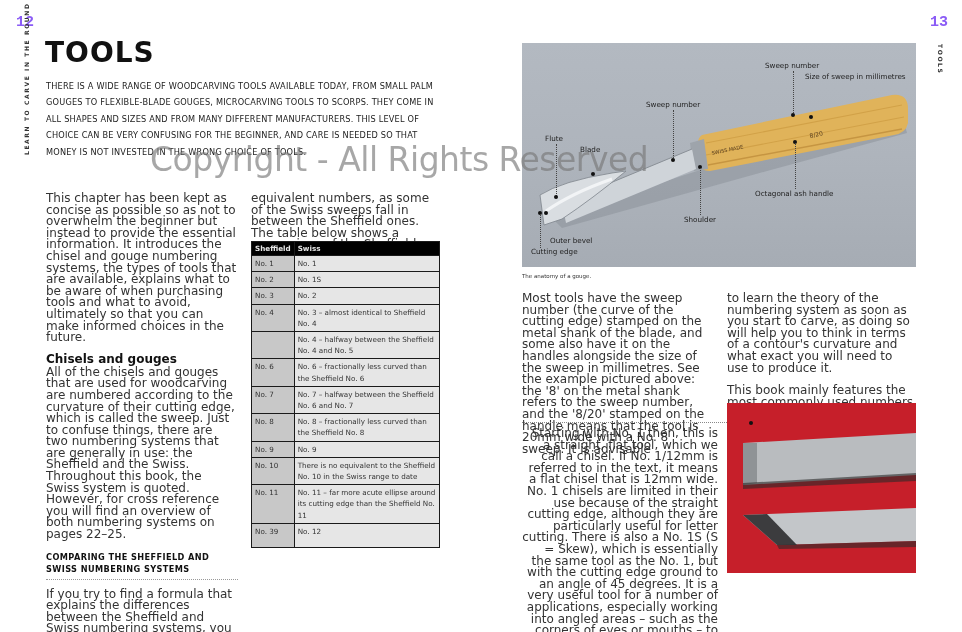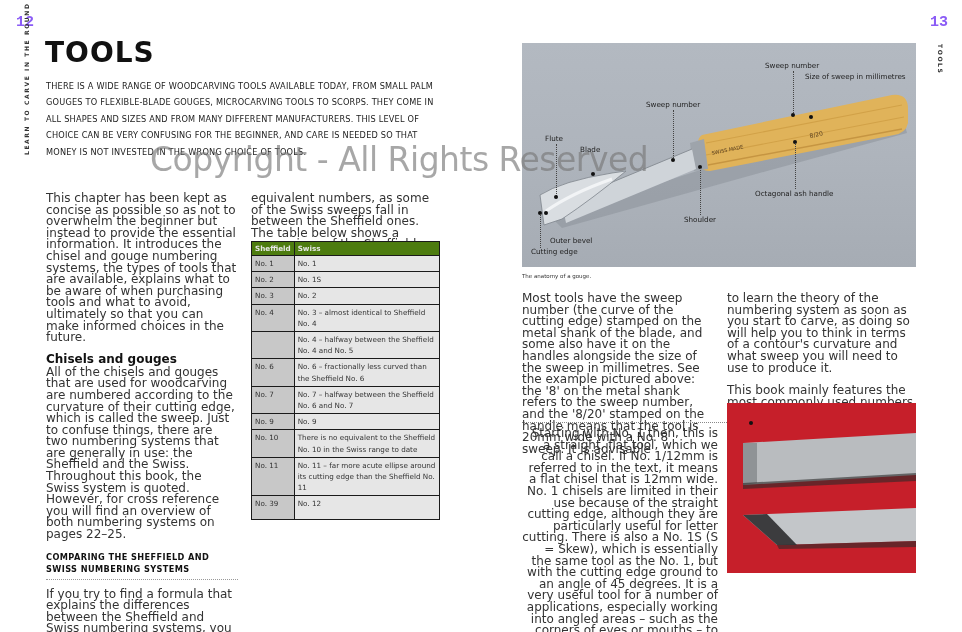--- a/index.html
+++ b/index.html
@@ -18,21 +18,21 @@
 
   .col1 { position: absolute; left: 46px; top: 193px; width: 192px; }
   .body-text { font-size: 12px; line-height: 11.6px; color: #333; }
   .h2 { font-size: 12px; font-weight: bold; color: #111; margin-top: 8px; margin-bottom: 1px; }
   .h3 { font-size: 8.2px; font-weight: bold; color: #111; letter-spacing: 0.4px; margin-top: 10px; line-height: 12px; text-transform: uppercase; }
   .dotted { border-bottom: 1px dotted #999; margin: 4px 0 9px 0; }
 
   .col2 { position: absolute; left: 251px; top: 193px; width: 190px; }
 
   table.cmp { position: absolute; left: 251px; top: 241px; width: 189px; border-collapse: collapse; font-size: 7.2px; color: #333; }
-  table.cmp th { background: #4d7c0f; color: #e8e8e8; text-align: left; font-weight: bold; padding: 2px 3px; height: 14px; border: 1.5px solid #1a1a1a; }
+  table.cmp th { background: #000000; color: #e8e8e8; text-align: left; font-weight: bold; padding: 2px 3px; height: 14px; border: 1.5px solid #1a1a1a; }
   table.cmp td { border: 1.5px solid #1a1a1a; padding: 2px 3px; vertical-align: top; line-height: 11.2px; }
   table.cmp td.c1 { background: #c8c8c8; width: 42px; }
   table.cmp td.c2 { background: #e6e6e6; }
 
   .photo1 { position: absolute; left: 522px; top: 43px; width: 394px; height: 224px; background: linear-gradient(180deg, #b3b9c1 0%, #aeb4bc 50%, #a6acb4 100%); overflow: hidden; }
   .caption { position: absolute; left: 522px; top: 273px; font-size: 5.5px; color: #333; }
   .lbl { position: absolute; font-size: 7.2px; color: #222; white-space: nowrap; }
   .dot { position: absolute; width: 4px; height: 4px; border-radius: 2px; background: #111; }
   .vline { position: absolute; border-left: 1px dotted #444; }
 
@@ -95,20 +95,24 @@
         <td class="c1"></td>
         <td class="c2">No. 4 – halfway between the Sheffield No. 4 and No. 5</td>
       </tr>
     <tr>
         <td class="c1">No. 6</td>
         <td class="c2">No. 6 – fractionally less curved than the Sheffield No. 6</td>
       </tr>
     <tr>
         <td class="c1">No. 7</td>
         <td class="c2">No. 7 – halfway between the Sheffield No. 6 and No. 7</td>
+      </tr>
+    <tr>
+        <td class="c1">No. 8</td>
+        <td class="c2">No. 8 – fractionally less curved than the Sheffield No. 8</td>
       </tr>
     <tr>
         <td class="c1">No. 9</td>
         <td class="c2">No. 9</td>
       </tr>
     <tr>
         <td class="c1">No. 10</td>
         <td class="c2">There is no equivalent to the Sheffield No. 10 in the Swiss range to date</td>
       </tr>
     <tr>
@@ -171,21 +175,21 @@
   <div class="dot" style="left:16px; top:168px;"></div>
   <div class="dot" style="left:22px; top:168px;"></div>
   <div class="vline" style="left:18px; top:171px; height:34px;"></div>
 </div>
 <div class="caption">The anatomy of a gouge.</div>
 
 <div class="col3">
   <p class="body-text">Most tools have the sweep number (the curve of the cutting edge) stamped on the metal shank of the blade, and some also have it on the handles alongside the size of the sweep in millimetres. See the example pictured above: the '8' on the metal shank refers to the sweep number, and the '8/20' stamped on the handle means that the tool is 20mm wide with a No. 8 sweep. It is advisable</p>
 </div>
 <div class="col4">
-  <p class="body-text">to learn the theory of the numbering system as soon as you start to carve, as doing so will help you to think in terms of a contour's curvature and what sweep you will need to use to produce it.</p>
+  <p class="body-text">to learn the theory of the numbering system as soon as you start to carve, as doing so will help you to think in terms of a contour's curvature and what exact you will need to use to produce it.</p>
   <p class="body-text" style="margin-top:11px;">This book mainly features the most commonly used numbers, which range from No. 1 to No. 12 and are quite logical in their numerical order.</p>
 </div>
 
 <div class="dotline"></div>
 <div class="col3b">
   <p class="body-text" style="margin-top:5px;">Starting with No. 1 then, this is a straight, flat tool, which we call a chisel. If No. 1/12mm is referred to in the text, it means a flat chisel that is 12mm wide. No. 1 chisels are limited in their use because of the straight cutting edge, although they are particularly useful for letter cutting. There is also a No. 1S (S = Skew), which is essentially the same tool as the No. 1, but with the cutting edge ground to an angle of 45 degrees. It is a very useful tool for a number of applications, especially working into angled areas – such as the corners of eyes or mouths – to chip out the waste that a square-edged tool cannot reach.</p>
 </div>
 
 <div class="photo2">
   <svg width="189" height="170" viewBox="0 0 189 170">

